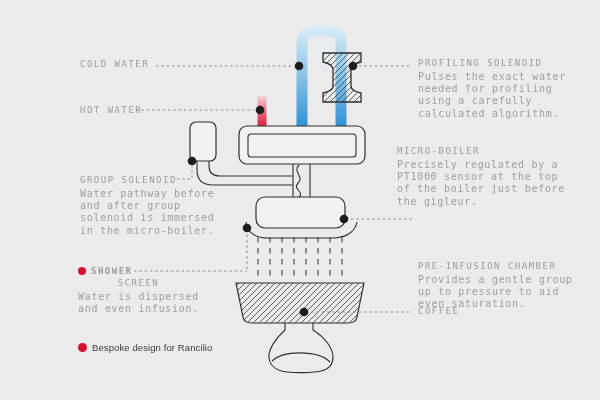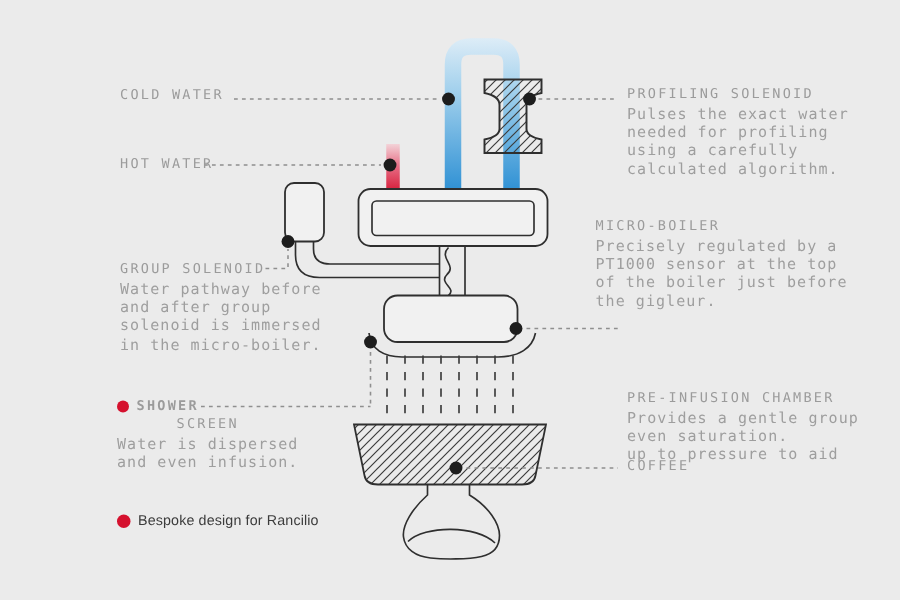--- a/index.html
+++ b/index.html
@@ -150,19 +150,19 @@
   <div class="title">MICRO-BOILER</div>
   <div class="desc-line">Precisely regulated by a</div>
   <div class="desc-line">PT1000 sensor at the top</div>
   <div class="desc-line">of the boiler just before</div>
   <div class="desc-line">the gigleur.</div>
 </div>
 
 <div class="block" style="left:418px;top:212px;margin-top:48px;">
   <div class="title">PRE-INFUSION CHAMBER</div>
   <div class="desc-line">Provides a gentle group</div>
+  <div class="desc-line">up to pressure to aid</div>
   <div class="desc-line">even saturation.</div>
-  <div class="desc-line">up to pressure to aid</div>
 </div>
 
 <div class="block" style="left:418px;top:305px;">
   <div class="title">COFFEE</div>
 </div>
 
 </body></html>

